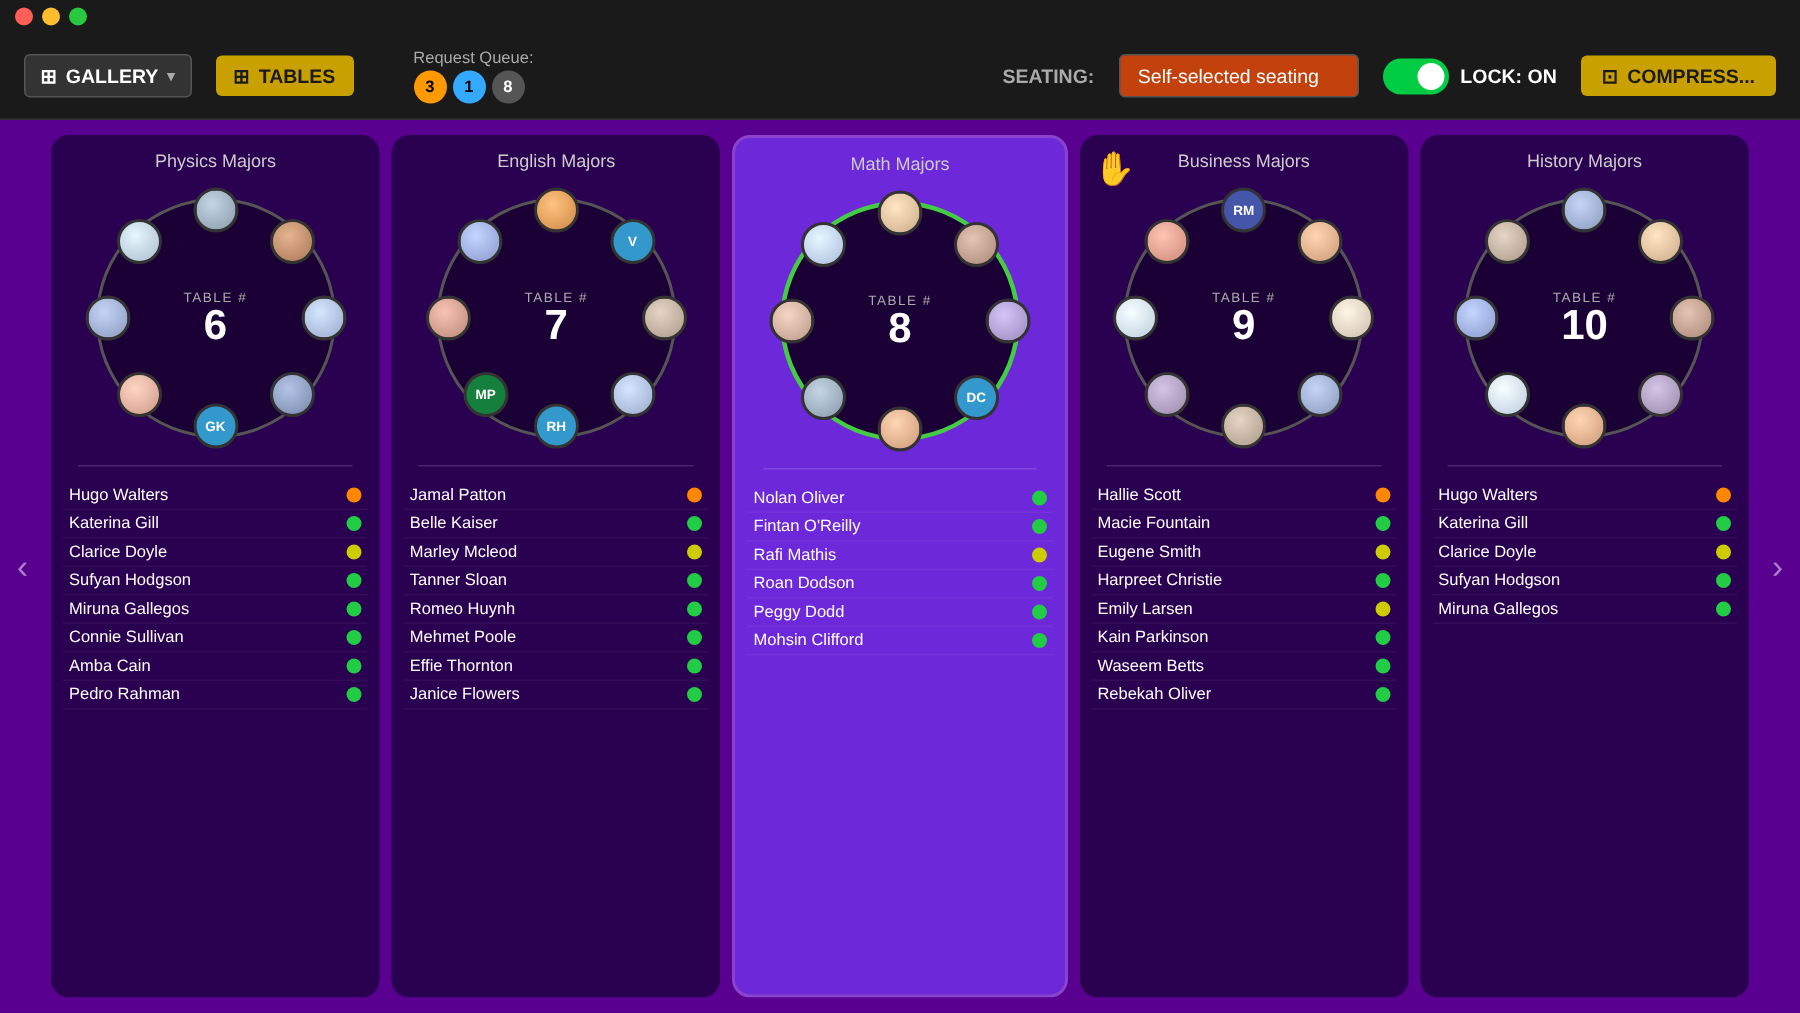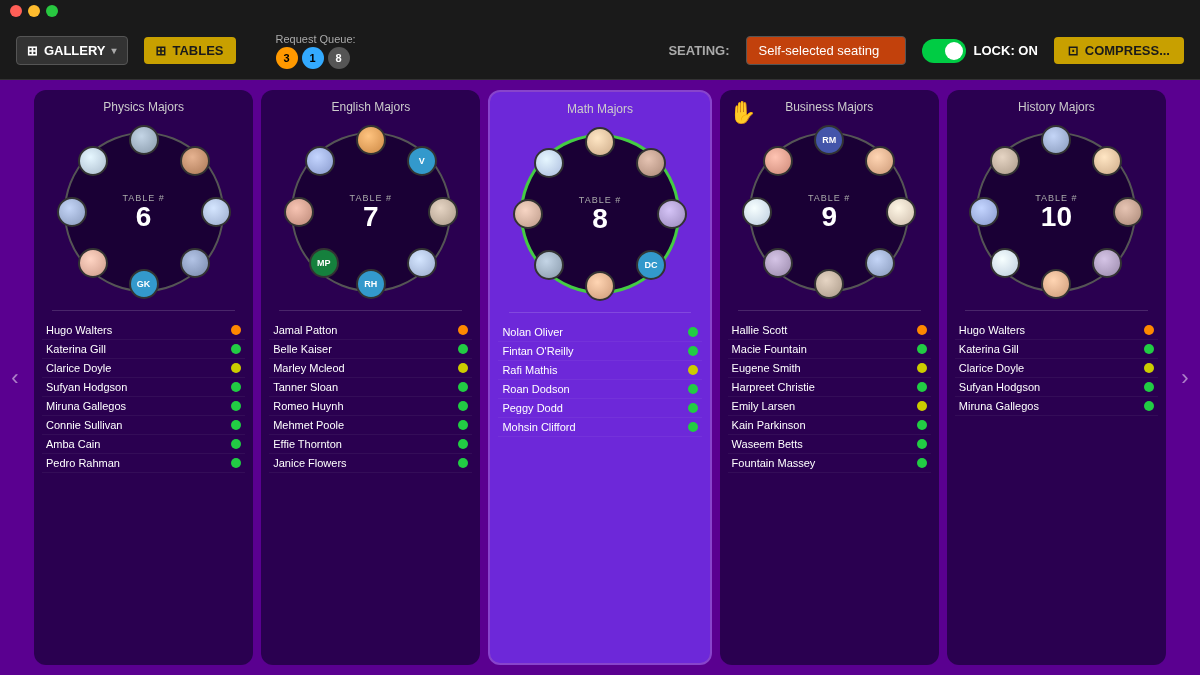--- a/index.html
+++ b/index.html
@@ -540,21 +540,21 @@
           </div>
           <div class="person-item">
             <span class="person-name">Kain Parkinson</span>
             <div class="status-dot dot-green"></div>
           </div>
           <div class="person-item">
             <span class="person-name">Waseem Betts</span>
             <div class="status-dot dot-green"></div>
           </div>
           <div class="person-item">
-            <span class="person-name">Fountain Massey</span>
+            <span class="person-name">Rebekah Oliver</span>
             <div class="status-dot dot-green"></div>
           </div>
         </div>
       </div>
       <div class="table-card">
         <div class="table-title">History Majors</div>
         <div class="circle-container">
           <div class="circle-ring"></div>
           <div class="table-label">
             <div class="table-num-text">TABLE #</div>

